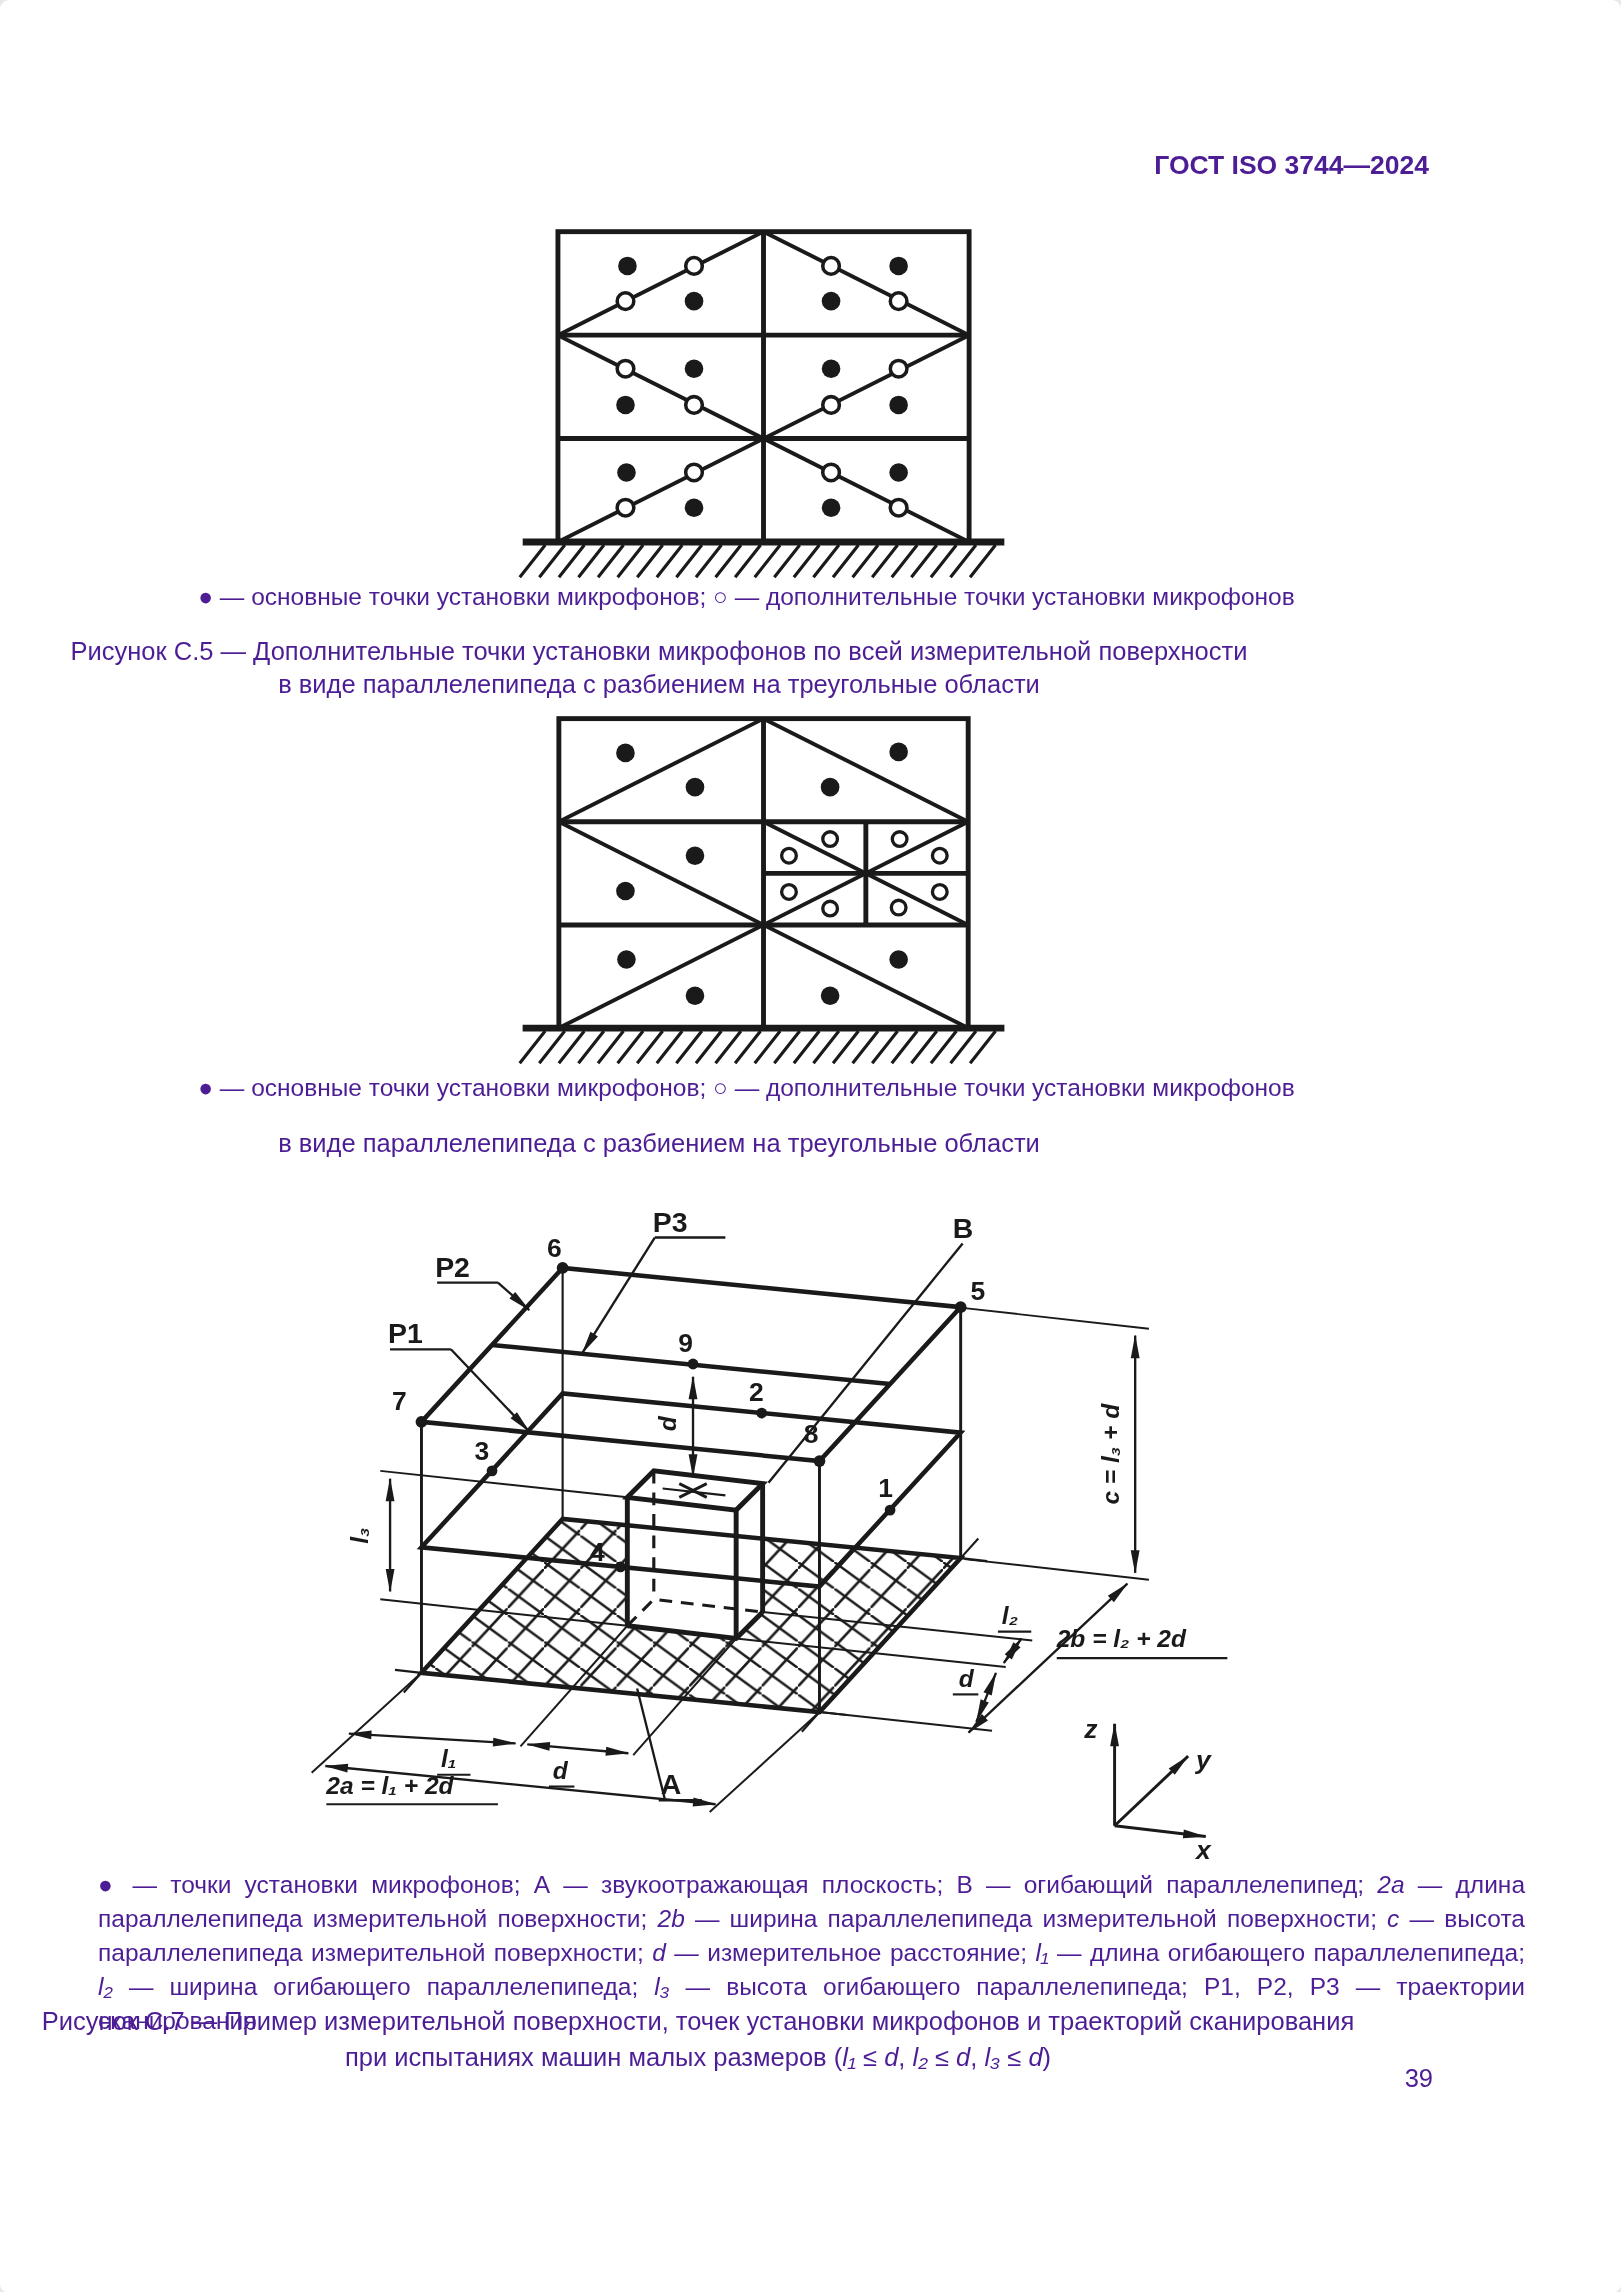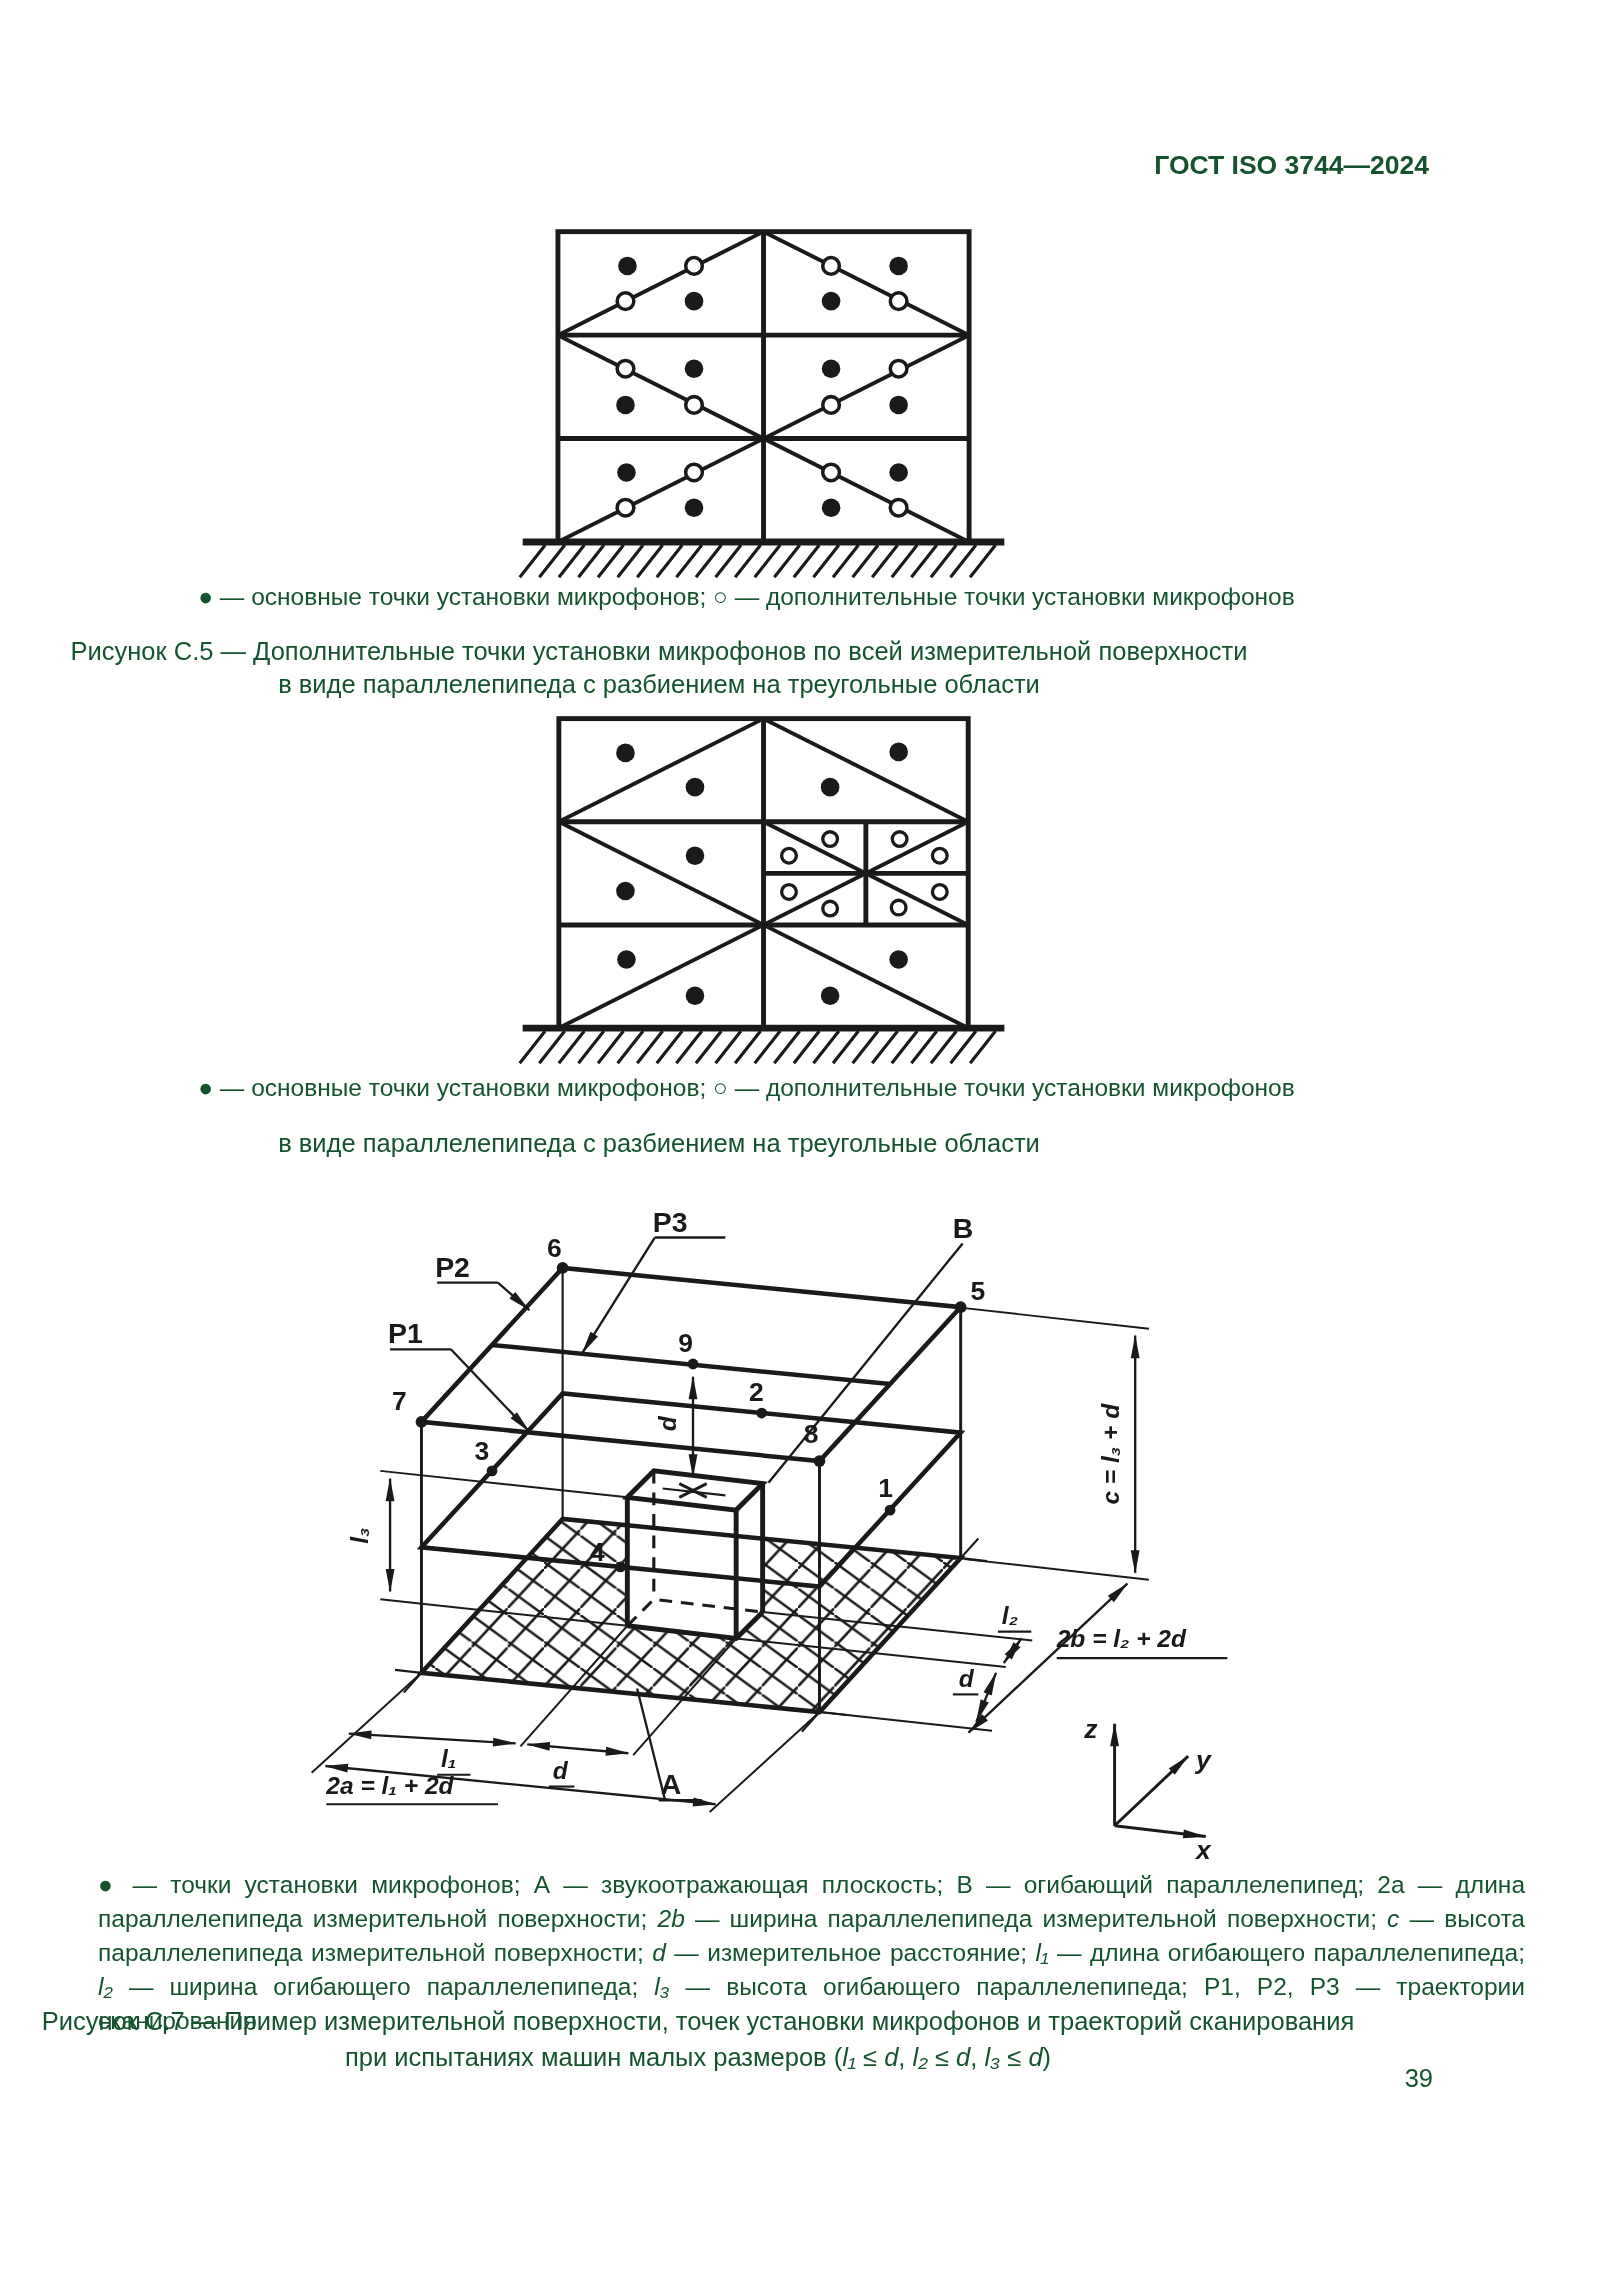--- a/index.html
+++ b/index.html
@@ -1,17 +1,17 @@
 <!DOCTYPE html>
 <html><head>
 <meta charset="utf-8">
 <style>
   html,body{margin:0;padding:0;background:#e8e8e8;}
   .page{position:relative;width:1621px;height:2293px;background:#ffffff;
-        font-family:"Liberation Sans",sans-serif;color:#14532d;overflow:hidden;}
+        font-family:"Liberation Sans",sans-serif;color:#4c1d95;overflow:hidden;border-radius:9px;}
   .abs{position:absolute;}
   .hdr{font-weight:bold;font-size:26.5px;}
   .legend{width:1493px;text-align:center;font-size:24.5px;}
   .cap{width:1318px;text-align:center;font-size:25.5px;line-height:33px;}
   .f7legend{width:1427px;left:98px;font-size:24.5px;line-height:34px;}
   .f7legend .jline{text-align:justify;text-align-last:justify;}
   .pgnum{font-size:25.5px;}
   svg{display:block;}
   svg text{font-family:"Liberation Sans",sans-serif;fill:#1a1a1a;}
   .figtxt{font-size:29px;font-weight:bold;}
@@ -291,21 +291,21 @@
         <line x1="446" y1="1810" x2="480" y2="1810"></line>
         <line x1="560" y1="1822" x2="586" y2="1822"></line>
         <line x1="1078" y1="1691" x2="1252" y2="1691"></line>
         <line x1="1018" y1="1664" x2="1052" y2="1664"></line>
         <line x1="972" y1="1728" x2="998" y2="1728"></line>
       </g>
     </g>
   </svg>
 
   <div class="abs f7legend" style="top:1868px;">
-    <div class="jline"><span>● — точки установки микрофонов; А — звукоотражающая плоскость; В — огибающий параллелепипед; </span><span style="">2a</span><span> — длина</span></div>
+    <div class="jline"><span>● — точки установки микрофонов; А — звукоотражающая плоскость; В — огибающий параллелепипед; </span><span style="font-style: italic;">2a</span><span> — длина</span></div>
     <div class="jline"><span>параллелепипеда измерительной поверхности; </span><span style="font-style: italic;">2b</span><span> — ширина параллелепипеда измерительной поверхности; </span><span style="font-style: italic;">c</span><span> — высота</span></div>
     <div class="jline"><span>параллелепипеда измерительной поверхности; </span><span style="font-style: italic;">d</span><span> — измерительное расстояние; </span><span style="font-style: italic;">l₁</span><span> — длина огибающего параллелепипеда;</span></div>
     <div class="jline"><span style="font-style: italic;">l₂</span><span> — ширина огибающего параллелепипеда; </span><span style="font-style: italic;">l₃</span><span> — высота огибающего параллелепипеда; Р1, Р2, Р3 — траектории сканирования</span></div>
   </div>
 
   <div class="abs cap" style="top:2003px;line-height:36px;padding-left:39px;">
     <div>Рисунок С.7 — Пример измерительной поверхности, точек установки микрофонов и траекторий сканирования</div>
     <div><span>при испытаниях машин малых размеров (</span><span style="font-style: italic;">l₁</span><span> ≤ </span><span style="font-style: italic;">d</span><span>, </span><span style="font-style: italic;">l₂</span><span> ≤ </span><span style="font-style: italic;">d</span><span>, </span><span style="font-style: italic;">l₃</span><span> ≤ </span><span style="font-style: italic;">d</span><span>)</span></div>
   </div>
 

